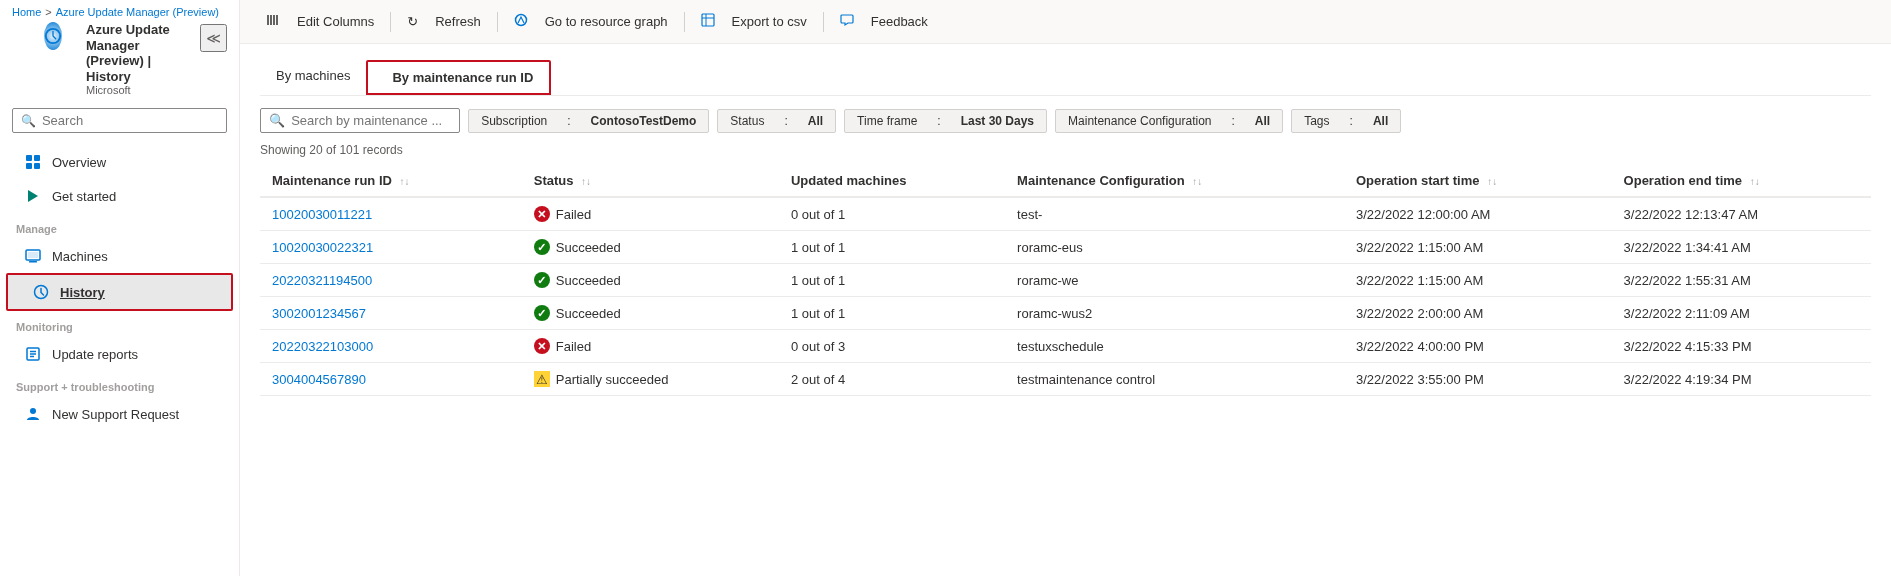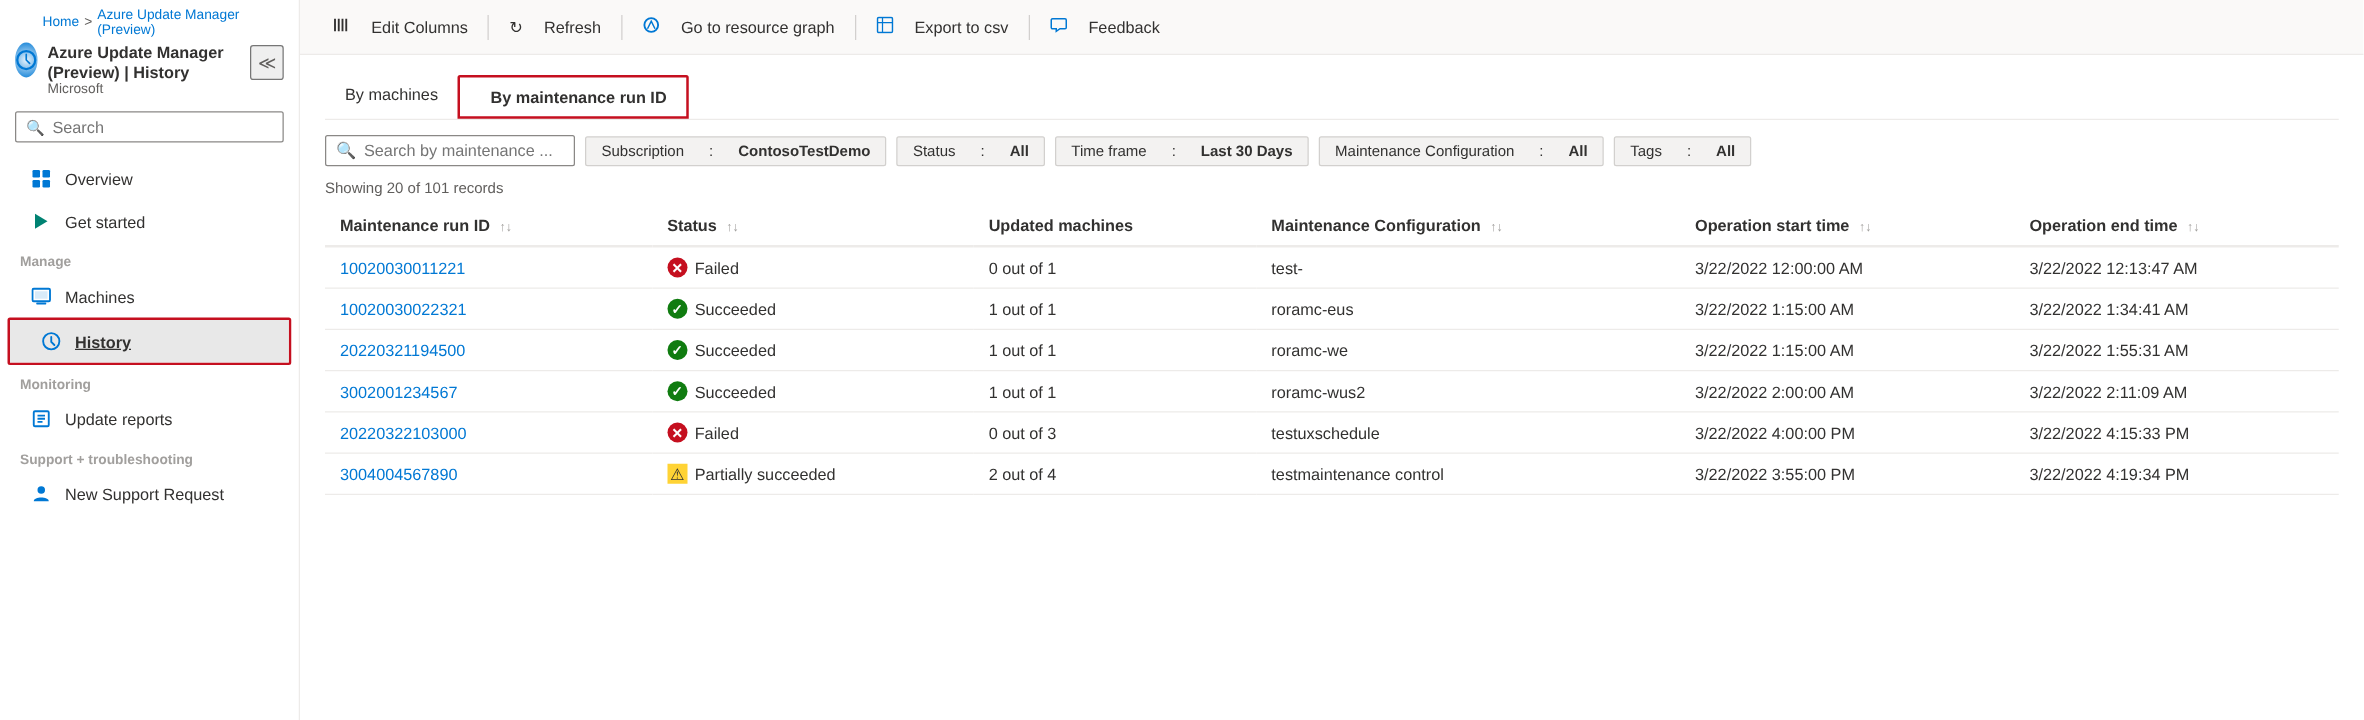--- a/index.html
+++ b/index.html
@@ -2,25 +2,25 @@
 <html><head>
   <meta charset="utf-8">
   <style>
     * { box-sizing: border-box; margin: 0; padding: 0; }
     body { font-family: 'Segoe UI', Arial, sans-serif; font-size: 13px; color: #323130; background: #fff; overflow: hidden; }
 
     .app-container { display: flex; height: 576px; width: 1891px; }
 
     
     .sidebar { width: 240px; min-width: 240px; background: #fff; border-right: 1px solid #edebe9; display: flex; flex-direction: column; overflow-y: auto; }
-    .sidebar-logo { display: flex; align-items: center; gap: 8px; padding: 6px 0 2px 0; }
+    .sidebar-logo { display: flex; align-items: center; gap: 24px; padding: 6px 0 2px 0; margin-left: 32px; }
     .sidebar-logo-icon { width: 28px; height: 28px; background: radial-gradient(circle, #e8f4fd, #0078d4); border-radius: 50%; display: flex; align-items: center; justify-content: center; font-size: 14px; }
     .sidebar-title { font-size: 13px; font-weight: 600; color: #323130; line-height: 1.2; }
     .sidebar-subtitle { font-size: 11px; color: #605e5c; }
-    .breadcrumb { font-size: 11px; color: #605e5c; padding: 6px 12px 0 12px; display: flex; align-items: center; gap: 4px; margin-left: 22px; }
+    .breadcrumb { font-size: 11px; color: #605e5c; padding: 6px 12px 0 12px; display: flex; align-items: center; gap: 4px; }
     .breadcrumb a { color: #0078d4; text-decoration: none; }
 
     .search-box { margin: 8px 12px; border: 1px solid #8a8886; border-radius: 2px; display: flex; align-items: center; padding: 4px 8px; gap: 6px; background: #fff; }
     .search-box input { border: none; outline: none; font-size: 13px; color: #323130; width: 100%; background: transparent; }
     .search-icon-sm { color: #605e5c; font-size: 12px; }
 
     .sidebar-collapse-btn { margin-left: auto; cursor: pointer; color: #605e5c; font-size: 14px; padding: 4px; }
 
     .sidebar-nav { padding: 4px 0; }
     .nav-item { display: flex; align-items: center; gap: 10px; padding: 8px 24px; cursor: pointer; color: #323130; font-size: 13px; }

